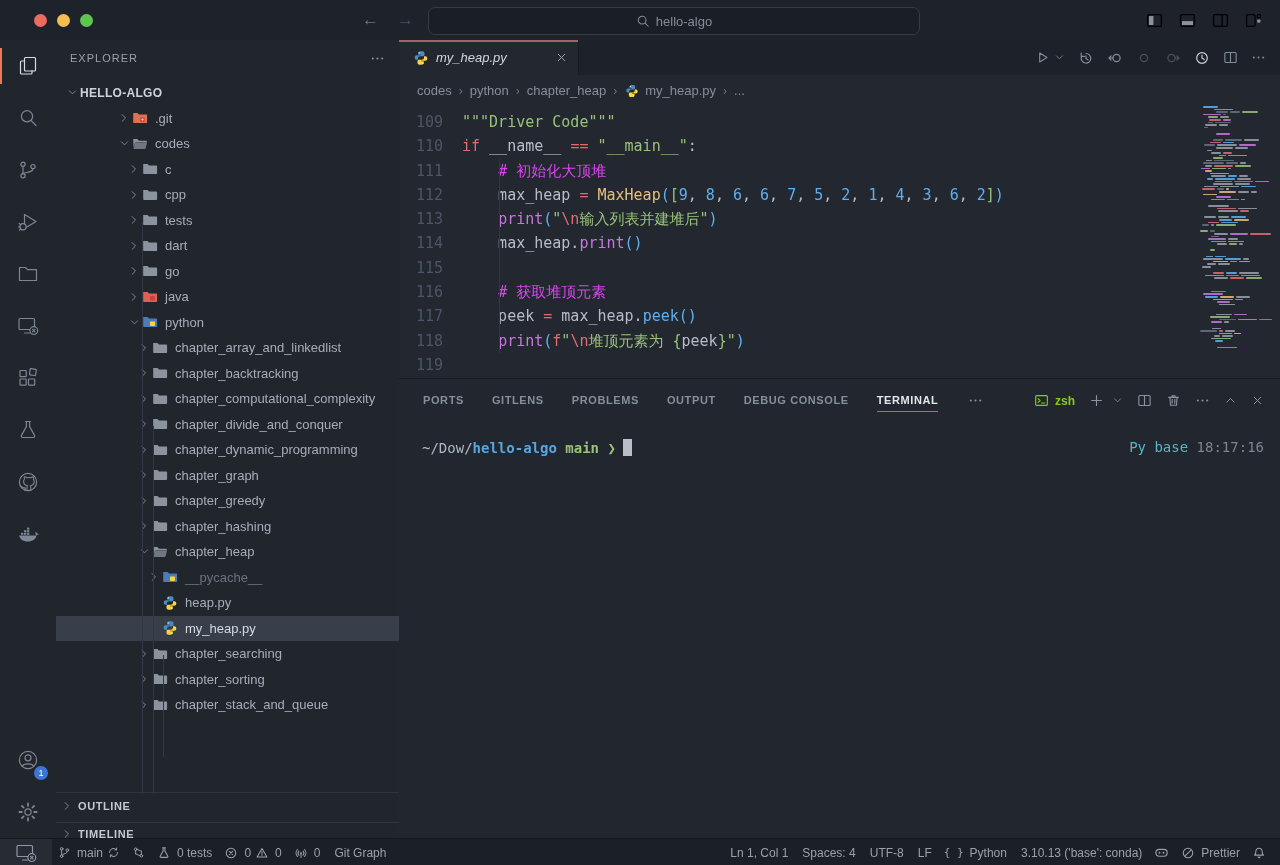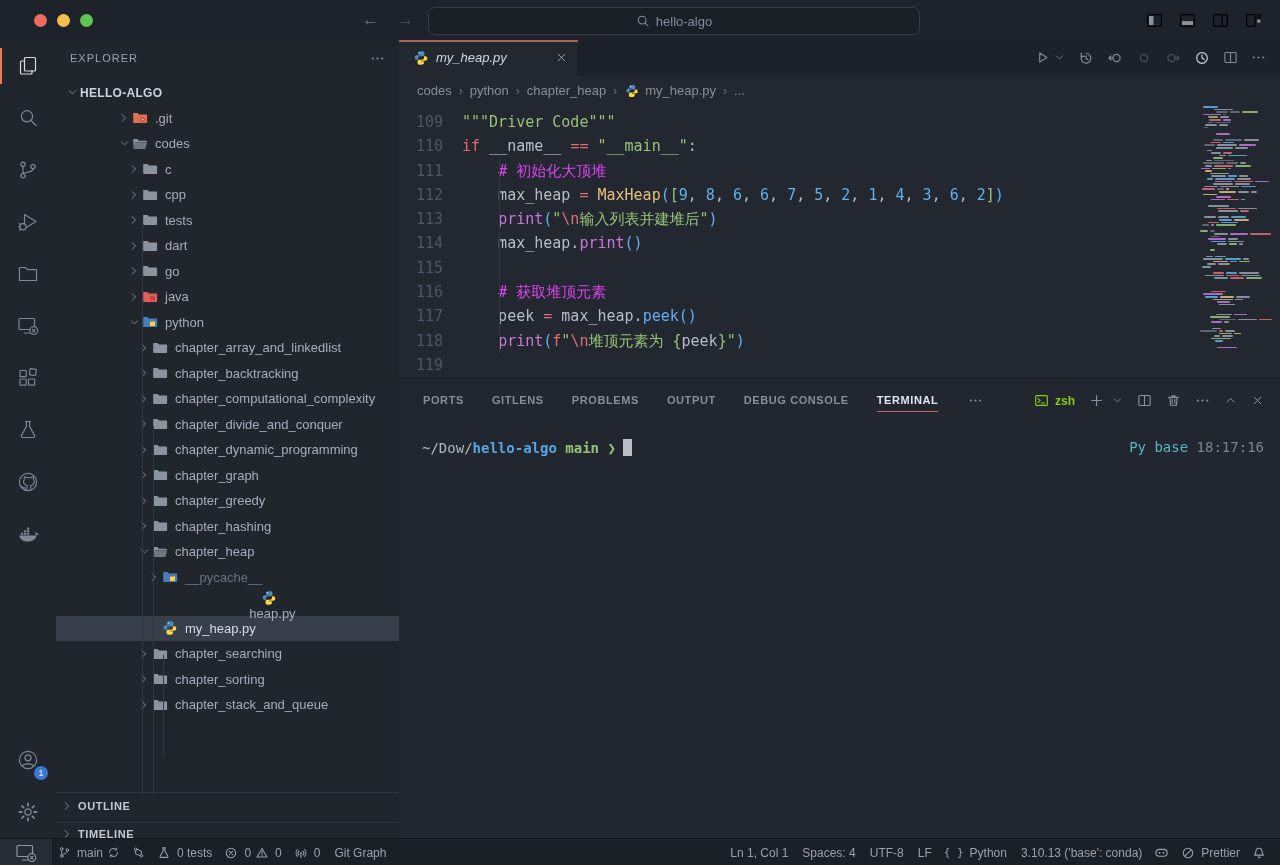--- a/index.html
+++ b/index.html
@@ -531,21 +531,21 @@
             </svg>
           </span>
           <span class="ficon">
             <svg width="16" height="16" viewBox="0 0 16 16">
               <path fill="#4a7cb8" d="M1.2 2.9h4.3L7 4.6h7.4c.4 0 .7.3.7.7v7c0 .4-.3.7-.7.7H1.9c-.4 0-.7-.3-.7-.7z"></path>
               <path fill="#ffd43b" d="M9 7.5h4v3.4c0 .6-.4 1-1 1H9c-.6 0-1-.4-1-1V8.5c0-.6.4-1 1-1z"></path>
             </svg>
           </span>
           <span class="lbl">__pycache__</span>
         </div>
-        <div class="trow" style="padding-left: 90px; flex-direction: column;">
+        <div class="trow" style="padding-left: 90px;">
           <span class="chev"></span>
           <span class="ficon">
             <svg width="16" height="16" viewBox="0 0 16 16">
               <path fill="#4b8bbe" d="M7.9 1.2c-2.2 0-2.7 1-2.7 2v1.5H8v.5H3.8c-1.2 0-2.1.8-2.1 2.2 0 1.6.8 2.3 2 2.3h1.3V8.2c0-1.2 1-2 2.1-2h2.8c1 0 1.6-.7 1.6-1.6V3.2c0-1.1-.9-2-2-2z"></path>
               <circle fill="#fff" cx="6.2" cy="2.9" r=".65"></circle>
               <path fill="#ffd43b" d="M8.1 14.8c2.2 0 2.7-1 2.7-2v-1.5H8v-.5h4.2c1.2 0 2.1-.8 2.1-2.2 0-1.6-.8-2.3-2-2.3H11v1.5c0 1.2-1 2-2.1 2H6.1c-1 0-1.6.7-1.6 1.6v1.4c0 1.1.9 2 2 2z"></path>
               <circle fill="#fff" cx="9.8" cy="13.1" r=".65"></circle>
             </svg>
           </span>
           <span class="lbl">heap.py</span>

